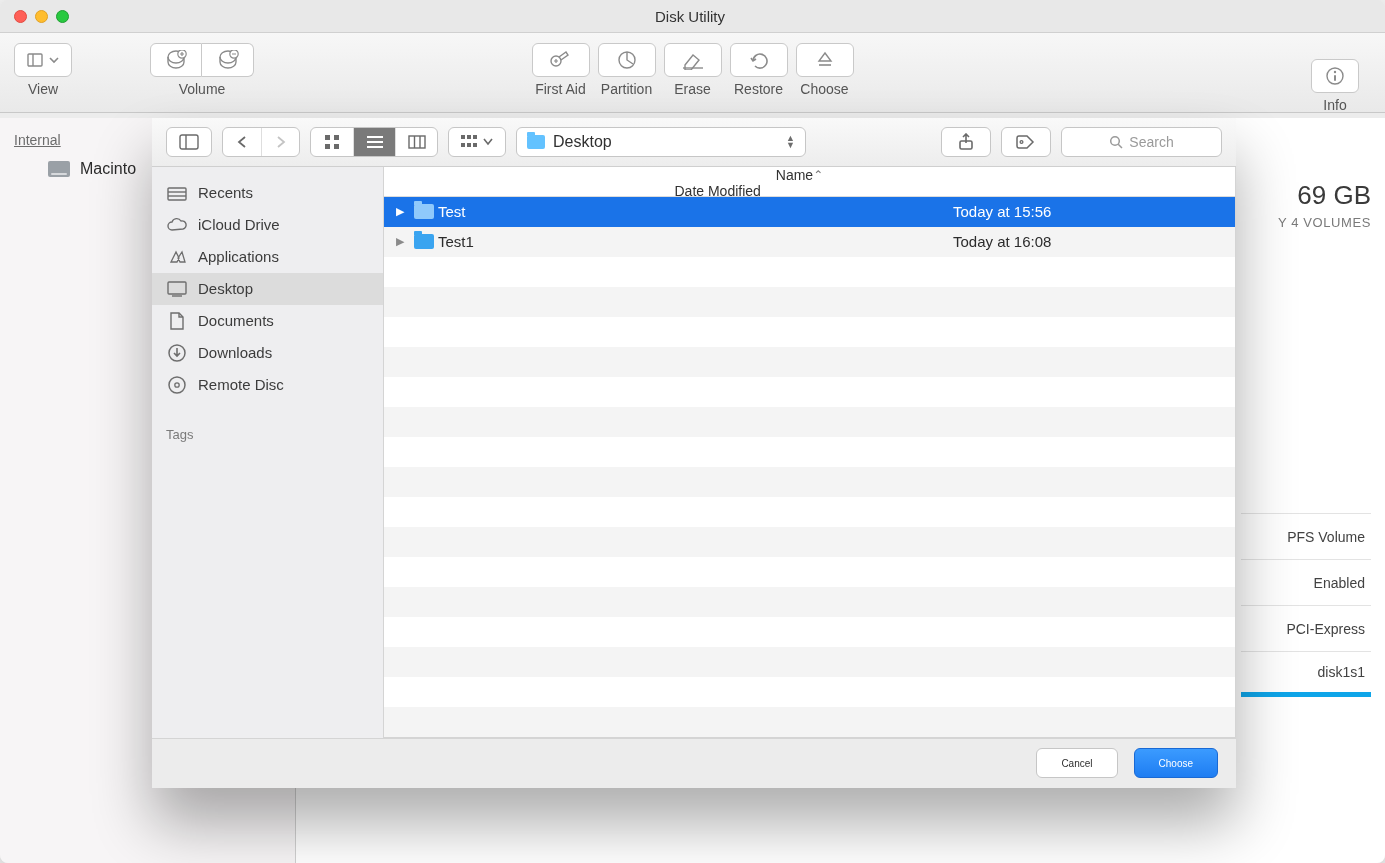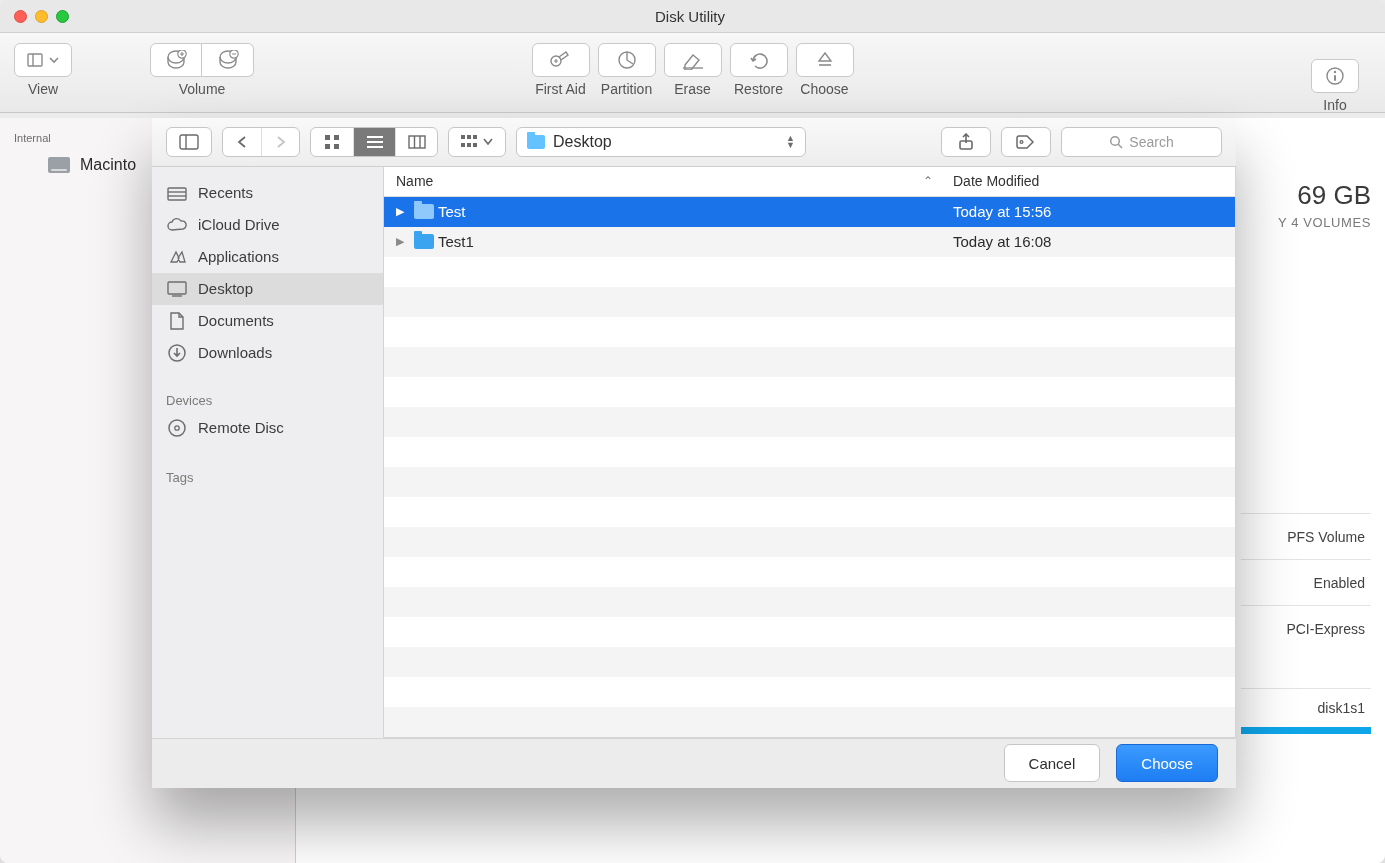--- a/index.html
+++ b/index.html
@@ -109,23 +109,24 @@
       bottom: 0;
       display: flex;
     }
     .du-sidebar {
       width: 296px;
       background:#f7f5f6;
       border-right:1px solid #d0d0d0;
       padding-top:8px;
     }
     .du-sidebar .section-label{
-      font-size:11px;
+      font-size:14px;
       color:#6c6c6c;
       padding:6px 14px;
+      text-decoration:underline;
     }
     .du-sidebar .disk-item{
       display:flex;
       align-items:center;
       gap:10px;
       padding:6px 18px 6px 48px;
       font-size:16px;
       color:#2b2b2b;
       text-align:center;
     }
@@ -156,21 +157,21 @@
       color:#424242;
     }
     .kv-list div{
       height:46px;
       display:flex;
       align-items:center;
       justify-content:flex-end;
       border-top:1px solid #e3e3e3;
       padding-right:6px;
     }
-    .kv-list div:last-child{border-bottom:7px solid #0ea5e9;margin-top:37px;}
+    .kv-list div:last-child{border-bottom:5px solid #0ea5e9;}
 
     
     .open-panel {
       position:absolute;
       left:152px;
       top:118px;
       width:1084px;
       height:670px;
       background:#ececec;
       border-radius:0 0 8px 8px;
@@ -288,20 +289,21 @@
     }
     .col-header{
       height:30px;
       display:flex;
       align-items:center;
       background:#fff;
       border-bottom:1px solid #dcdcdc;
       font-size:14px;
       color:#323232;
       padding:0 12px;
+      flex-direction:column;
     }
     .col-header .col-name{flex:1;}
     .col-header .col-date{width:270px;}
     .sort-ind{margin-left:auto;margin-right:20px;color:#7b7b7b;font-size:12px;}
 
     .ftable{flex:1;overflow:hidden;}
     .frow{
       height:30px;
       display:flex;
       align-items:center;
@@ -330,24 +332,24 @@
       height:58px;
       border-top:1px solid #d4d4d4;
       display:flex;
       justify-content:flex-end;
       align-items:center;
       gap:16px;
       padding:0 18px;
       background:#ececec;
     }
     .btn{
-      height:38px;
+      height:30px;
       padding:0 24px;
       border-radius:6px;
-      font-size:15px;
+      font-size:10px;
       border:1px solid #c6c6c6;
       background:#fff;
       color:#2e2e2e;
     }
     .btn.primary{
       background:linear-gradient(#3b9bff,#1e7df2);
       border:1px solid #1969d4;
       color:#fff;
     }
 
@@ -638,21 +640,20 @@
       <div class="sb-item">
         <span class="sb-icon">
             <svg width="20" height="20" viewBox="0 0 20 20">
               <circle cx="10" cy="10" r="8" fill="none" stroke="#6e6e6e" stroke-width="1.5"></circle>
               <path d="M10 5 v7 M7 10 l3 3 l3-3" fill="none" stroke="#6e6e6e" stroke-width="1.6"></path>
             </svg>
           </span>
         <span>Downloads</span>
       </div>
 
-      <div class="grp-label" style="margin-top:14px">Devices</div>
       <div class="sb-item">
         <span class="sb-icon">
             <svg width="20" height="20" viewBox="0 0 20 20">
               <circle cx="10" cy="10" r="8" fill="none" stroke="#6e6e6e" stroke-width="1.5"></circle>
               <circle cx="10" cy="10" r="2.2" fill="none" stroke="#6e6e6e" stroke-width="1.3"></circle>
             </svg>
           </span>
         <span>Remote Disc</span>
       </div>
 

